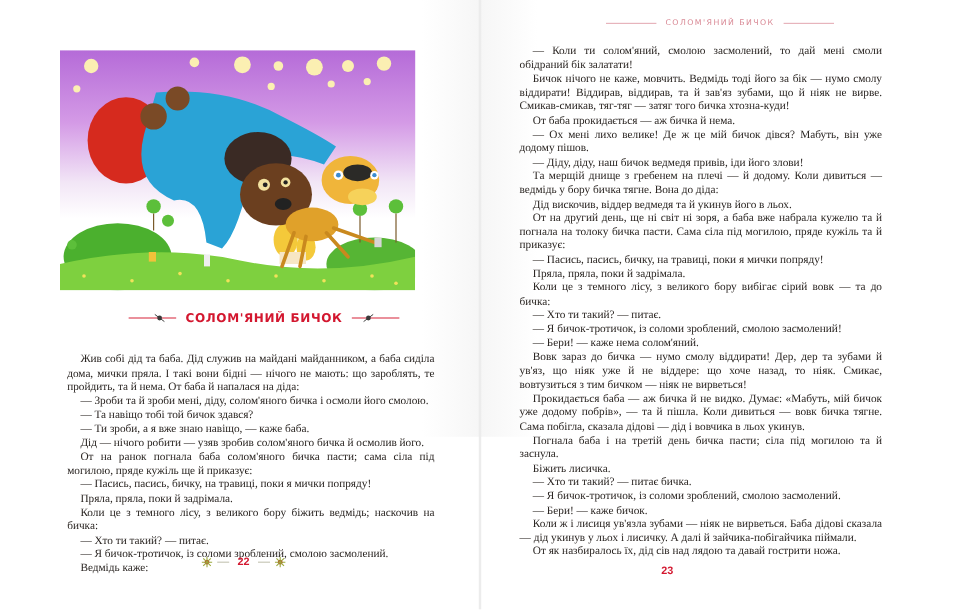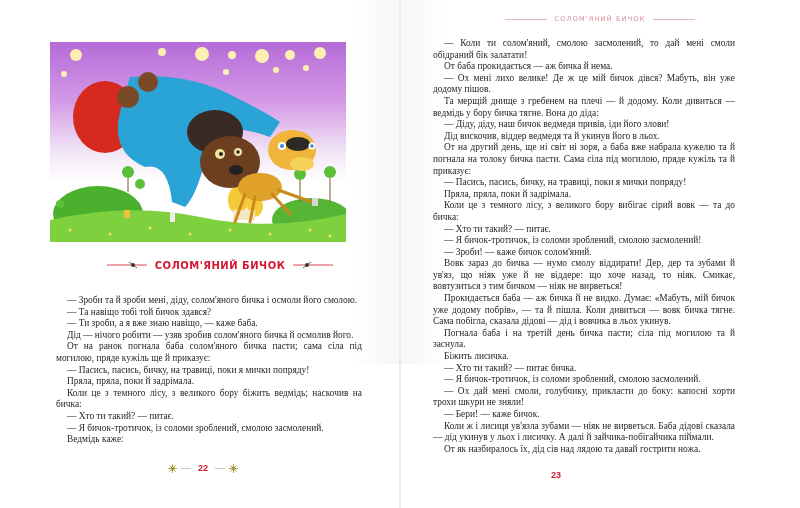--- a/index.html
+++ b/index.html
@@ -142,20 +142,21 @@
       </svg>
       <span class="title-text">СОЛОМ'ЯНИЙ БИЧОК</span>
       <svg class="flourish" viewBox="0 0 40 8">
         <line x1="0" y1="4" x2="40" y2="4" stroke="#d3172f" stroke-width="0.8"></line>
         <circle cx="14" cy="4" r="2" fill="#3a3a3a"></circle>
           <line x1="10" y1="7" x2="18" y2="1" stroke="#3a3a3a" stroke-width="0.8"></line>
       </svg>
     </div>
 
     <div class="text-block">
+      <p>Жив собі дід та баба. Дід служив на майдані майданником, а баба сиділа дома, мички пряла. І такі вони бідні — нічого не мають: що зароблять, те пройдить, та й нема. От баба й напалася на діда:</p>
       <p>— Зроби та й зроби мені, діду, солом'яного бичка і осмоли його смолою.</p>
       <p>— Та навіщо тобі той бичок здався?</p>
       <p>— Ти зроби, а я вже знаю навіщо, — каже баба.</p>
       <p>Дід — нічого робити — узяв зробив солом'яного бичка й осмолив його.</p>
       <p>От на ранок погнала баба солом'яного бичка пасти; сама сіла під могилою, пряде кужіль ще й приказує:</p>
       <p>— Пасись, пасись, бичку, на травиці, поки я мички попряду!</p>
       <p>Пряла, пряла, поки й задрімала.</p>
       <p>Коли це з темного лісу, з великого бору біжить ведмідь; наскочив на бичка:</p>
       <p>— Хто ти такий? — питає.</p>
       <p>— Я бичок-тротичок, із соломи зроблений, смолою засмолений.</p>
@@ -189,39 +190,39 @@
 
   <div class="page right">
     <div class="running-header">
       <span class="rule"></span>
       <span class="rh-text">СОЛОМ'ЯНИЙ БИЧОК</span>
       <span class="rule"></span>
     </div>
 
     <div class="text-block">
       <p>— Коли ти солом'яний, смолою засмолений, то дай мені смоли обідраний бік залатати!</p>
+      <p>Бичок нічого не каже, мовчить. Ведмідь тоді його за бік — нумо смолу віддирати! Віддирав, віддирав, та й зав'яз зубами, що й ніяк не вирве. Смикав-смикав, тяг-тяг — затяг того бичка хтозна-куди!</p>
       <p>От баба прокидається — аж бичка й нема.</p>
       <p>— Ох мені лихо велике! Де ж це мій бичок дівся? Мабуть, він уже додому пішов.</p>
+      <p>— Діду, діду, наш бичок ведмедя привів, іди його злови!</p>
       <p>Та мерщій днище з гребенем на плечі — й додому. Коли дивиться — ведмідь у бору бичка тягне. Вона до діда:</p>
-      <p>— Діду, діду, наш бичок ведмедя привів, іди його злови!</p>
       <p>Дід вискочив, віддер ведмедя та й укинув його в льох.</p>
       <p>От на другий день, ще ні світ ні зоря, а баба вже набрала кужелю та й погнала на толоку бичка пасти. Сама сіла під могилою, пряде кужіль та й приказує:</p>
       <p>— Пасись, пасись, бичку, на травиці, поки я мички попряду!</p>
       <p>Пряла, пряла, поки й задрімала.</p>
       <p>Коли це з темного лісу, з великого бору вибігає сірий вовк — та до бичка:</p>
       <p>— Хто ти такий? — питає.</p>
       <p>— Я бичок-тротичок, із соломи зроблений, смолою засмолений!</p>
-      <p>— Зроби! — каже бичок солом'яний.</p>
+      <p>— Бери! — каже нема солом'яний.</p>
       <p>Вовк зараз до бичка — нумо смолу віддирати! Дер, дер та зубами й ув'яз, що ніяк уже й не віддере: що хоче назад, то ніяк. Смикає, вовтузиться з тим бичком — ніяк не вирветься!</p>
       <p>Прокидається баба — аж бичка й не видко. Думає: «Мабуть, мій бичок уже додому побрів», — та й пішла. Коли дивиться — вовк бичка тягне. Сама побігла, сказала дідові — дід і вовчика в льох укинув.</p>
       <p>Погнала баба і на третій день бичка пасти; сіла під могилою та й заснула.</p>
       <p>Біжить лисичка.</p>
       <p>— Хто ти такий? — питає бичка.</p>
       <p>— Я бичок-тротичок, із соломи зроблений, смолою засмолений.</p>
-      <p>— Ох дай мені смоли, голубчику, прикласти до боку: капосні хорти трохи шкури не зняли!</p>
       <p>— Бери! — каже бичок.</p>
       <p>Коли ж і лисиця ув'язла зубами — ніяк не вирветься. Баба дідові сказала — дід укинув у льох і лисичку. А далі й зайчика-побігайчика піймали.</p>
       <p>От як назбиралось їх, дід сів над лядою та давай гострити ножа.</p>
 
     </div>
 
     <div class="page-number">
       <svg class="orn" viewBox="0 0 10 10">
         <circle cx="5" cy="5" r="2.2" fill="#d3172f"></circle>
         <g stroke="#9aa83a" stroke-width="1">

